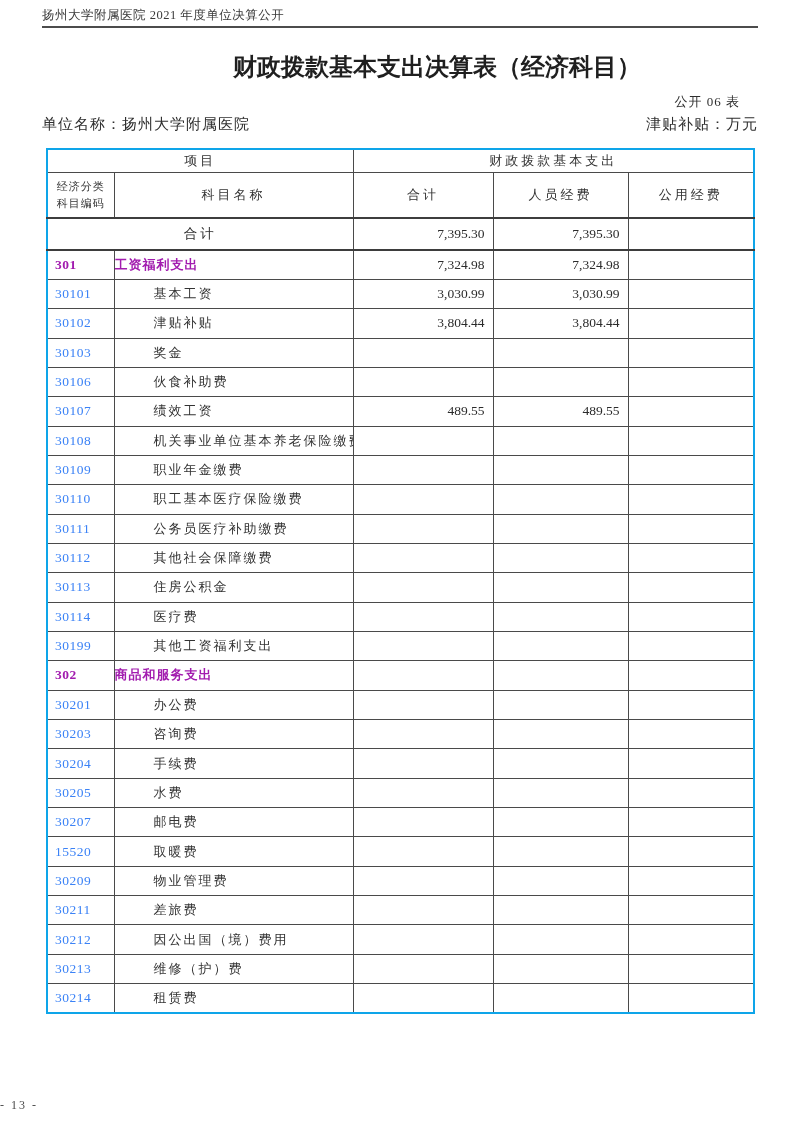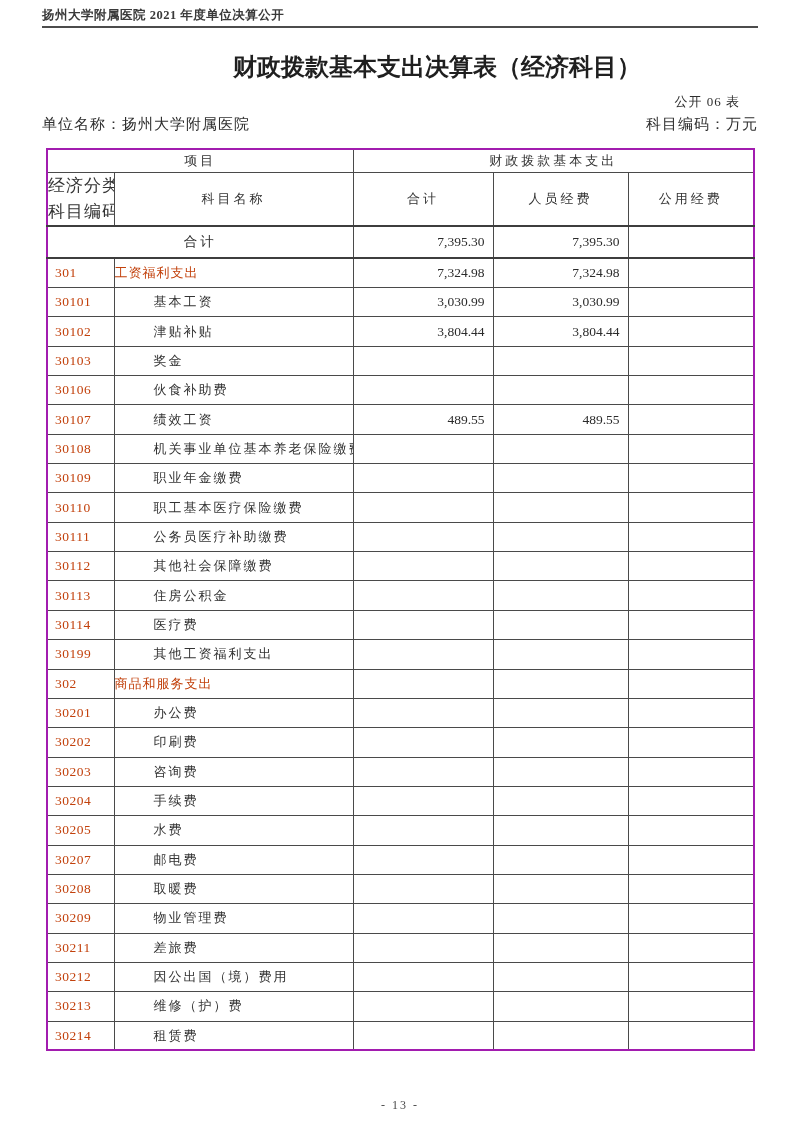--- a/index.html
+++ b/index.html
@@ -4,81 +4,81 @@
 <style>
   * { margin:0; padding:0; box-sizing:border-box; }
   html,body { background:#ffffff; }
   body {
     width:800px; height:1131px; position:relative;
     font-family:"Liberation Serif","DejaVu Serif",serif;
     color:#2e2e2e;
   }
   .header-note {
     position:absolute; left:42px; top:7px;
-    font-size:12.5px; letter-spacing:0.5px; color:#3a3a3a;font-weight:bold;
+    font-size:12.5px; letter-spacing:0.5px; color:#3a3a3a;
   }
   .header-rule {
     position:absolute; left:42px; top:26px; width:716px;
     border-top:2px solid #4c4c4c; height:0;
   }
   .doc-title {
     position:absolute; left:0; top:51px; width:100%;
     text-align:center; font-size:24px; font-weight:bold; color:#1f1f1f;margin-left:37px;
   }
   .table-no {
     position:absolute; right:60px; top:93px; font-size:13px; letter-spacing:1px;
   }
   .meta-row {
     position:absolute; left:42px; top:115px; width:716px;
     display:flex; justify-content:space-between;
     font-size:15px; letter-spacing:1px;
   }
   table.fin {
     position:absolute; left:46px; top:148px; width:707px;
     border-collapse:collapse; table-layout:fixed;
-    border:2px solid #a21caf;
+    border:2px solid #0ea5e9;
   }
   table.fin th, table.fin td {
     border:1px solid #4a4a4a;
     font-weight:normal; vertical-align:middle;
     overflow:hidden; white-space:nowrap;
   }
   thead tr.hr1 { height:23px; }
   thead tr.hr2 { height:46px; }
   thead th { font-size:13px; text-align:center; letter-spacing:3px; color:#333; }
   thead tr.hr2 th { border-bottom:2px solid #3d3d3d; }
-  th.code-head { font-size:17px; letter-spacing:1px; line-height:1.55; }
+  th.code-head { font-size:11px; letter-spacing:1px; line-height:1.55; }
   tr.total-row { height:32px; }
   tr.total-row td { border-bottom:2px solid #3d3d3d; }
   td.total-label { text-align:center; font-size:13.5px; letter-spacing:3px; }
   tbody tr.item { height:29.35px; }
-  td.code { font-size:13.5px; padding-left:7px; letter-spacing:0.5px; color:#c2410c; }
+  td.code { font-size:13.5px; padding-left:7px; letter-spacing:0.5px; color:#3b82f6; }
   td.name { font-size:13px; letter-spacing:2px; color:#333; }
   td.name.child { padding-left:39px; }
   td.name.parent { letter-spacing:1px; }
   td.num { text-align:right; padding-right:8px; font-size:13.5px; color:#2b2b2b; }
-  tr.bold td.code, tr.bold td.name { font-weight:normal; color:#c2410c; }
+  tr.bold td.code, tr.bold td.name { font-weight:bold; color:#a21caf; }
   .page-number {
     position:absolute; left:0; top:1098px; width:100%;
-    text-align:center; font-size:12px; color:#4a4a4a; letter-spacing:2px;
+    text-align:left; font-size:12px; color:#4a4a4a; letter-spacing:2px;
   }
 </style>
 </head>
 <body>
 
 <div class="header-note">扬州大学附属医院 2021 年度单位决算公开</div>
 <div class="header-rule"></div>
 
 <div class="doc-title">财政拨款基本支出决算表（经济科目）</div>
 
 <div class="table-no">公开 06 表</div>
 
 <div class="meta-row">
   <span>单位名称：扬州大学附属医院</span>
-  <span>科目编码：万元</span>
+  <span>津贴补贴：万元</span>
 </div>
 
 <table class="fin">
   <colgroup>
     <col style="width:67px">
     <col style="width:239px">
     <col style="width:140px">
     <col style="width:135px">
     <col style="width:126px">
   </colgroup>
@@ -213,27 +213,20 @@
         <td class="num"></td>
       </tr>
       <tr class="item">
         <td class="code">30201</td>
         <td class="name child">办公费</td>
         <td class="num"></td>
         <td class="num"></td>
         <td class="num"></td>
       </tr>
       <tr class="item">
-        <td class="code">30202</td>
-        <td class="name child">印刷费</td>
-        <td class="num"></td>
-        <td class="num"></td>
-        <td class="num"></td>
-      </tr>
-      <tr class="item">
         <td class="code">30203</td>
         <td class="name child">咨询费</td>
         <td class="num"></td>
         <td class="num"></td>
         <td class="num"></td>
       </tr>
       <tr class="item">
         <td class="code">30204</td>
         <td class="name child">手续费</td>
         <td class="num"></td>
@@ -248,21 +241,21 @@
         <td class="num"></td>
       </tr>
       <tr class="item">
         <td class="code">30207</td>
         <td class="name child">邮电费</td>
         <td class="num"></td>
         <td class="num"></td>
         <td class="num"></td>
       </tr>
       <tr class="item">
-        <td class="code">30208</td>
+        <td class="code">15520</td>
         <td class="name child">取暖费</td>
         <td class="num"></td>
         <td class="num"></td>
         <td class="num"></td>
       </tr>
       <tr class="item">
         <td class="code">30209</td>
         <td class="name child">物业管理费</td>
         <td class="num"></td>
         <td class="num"></td>

